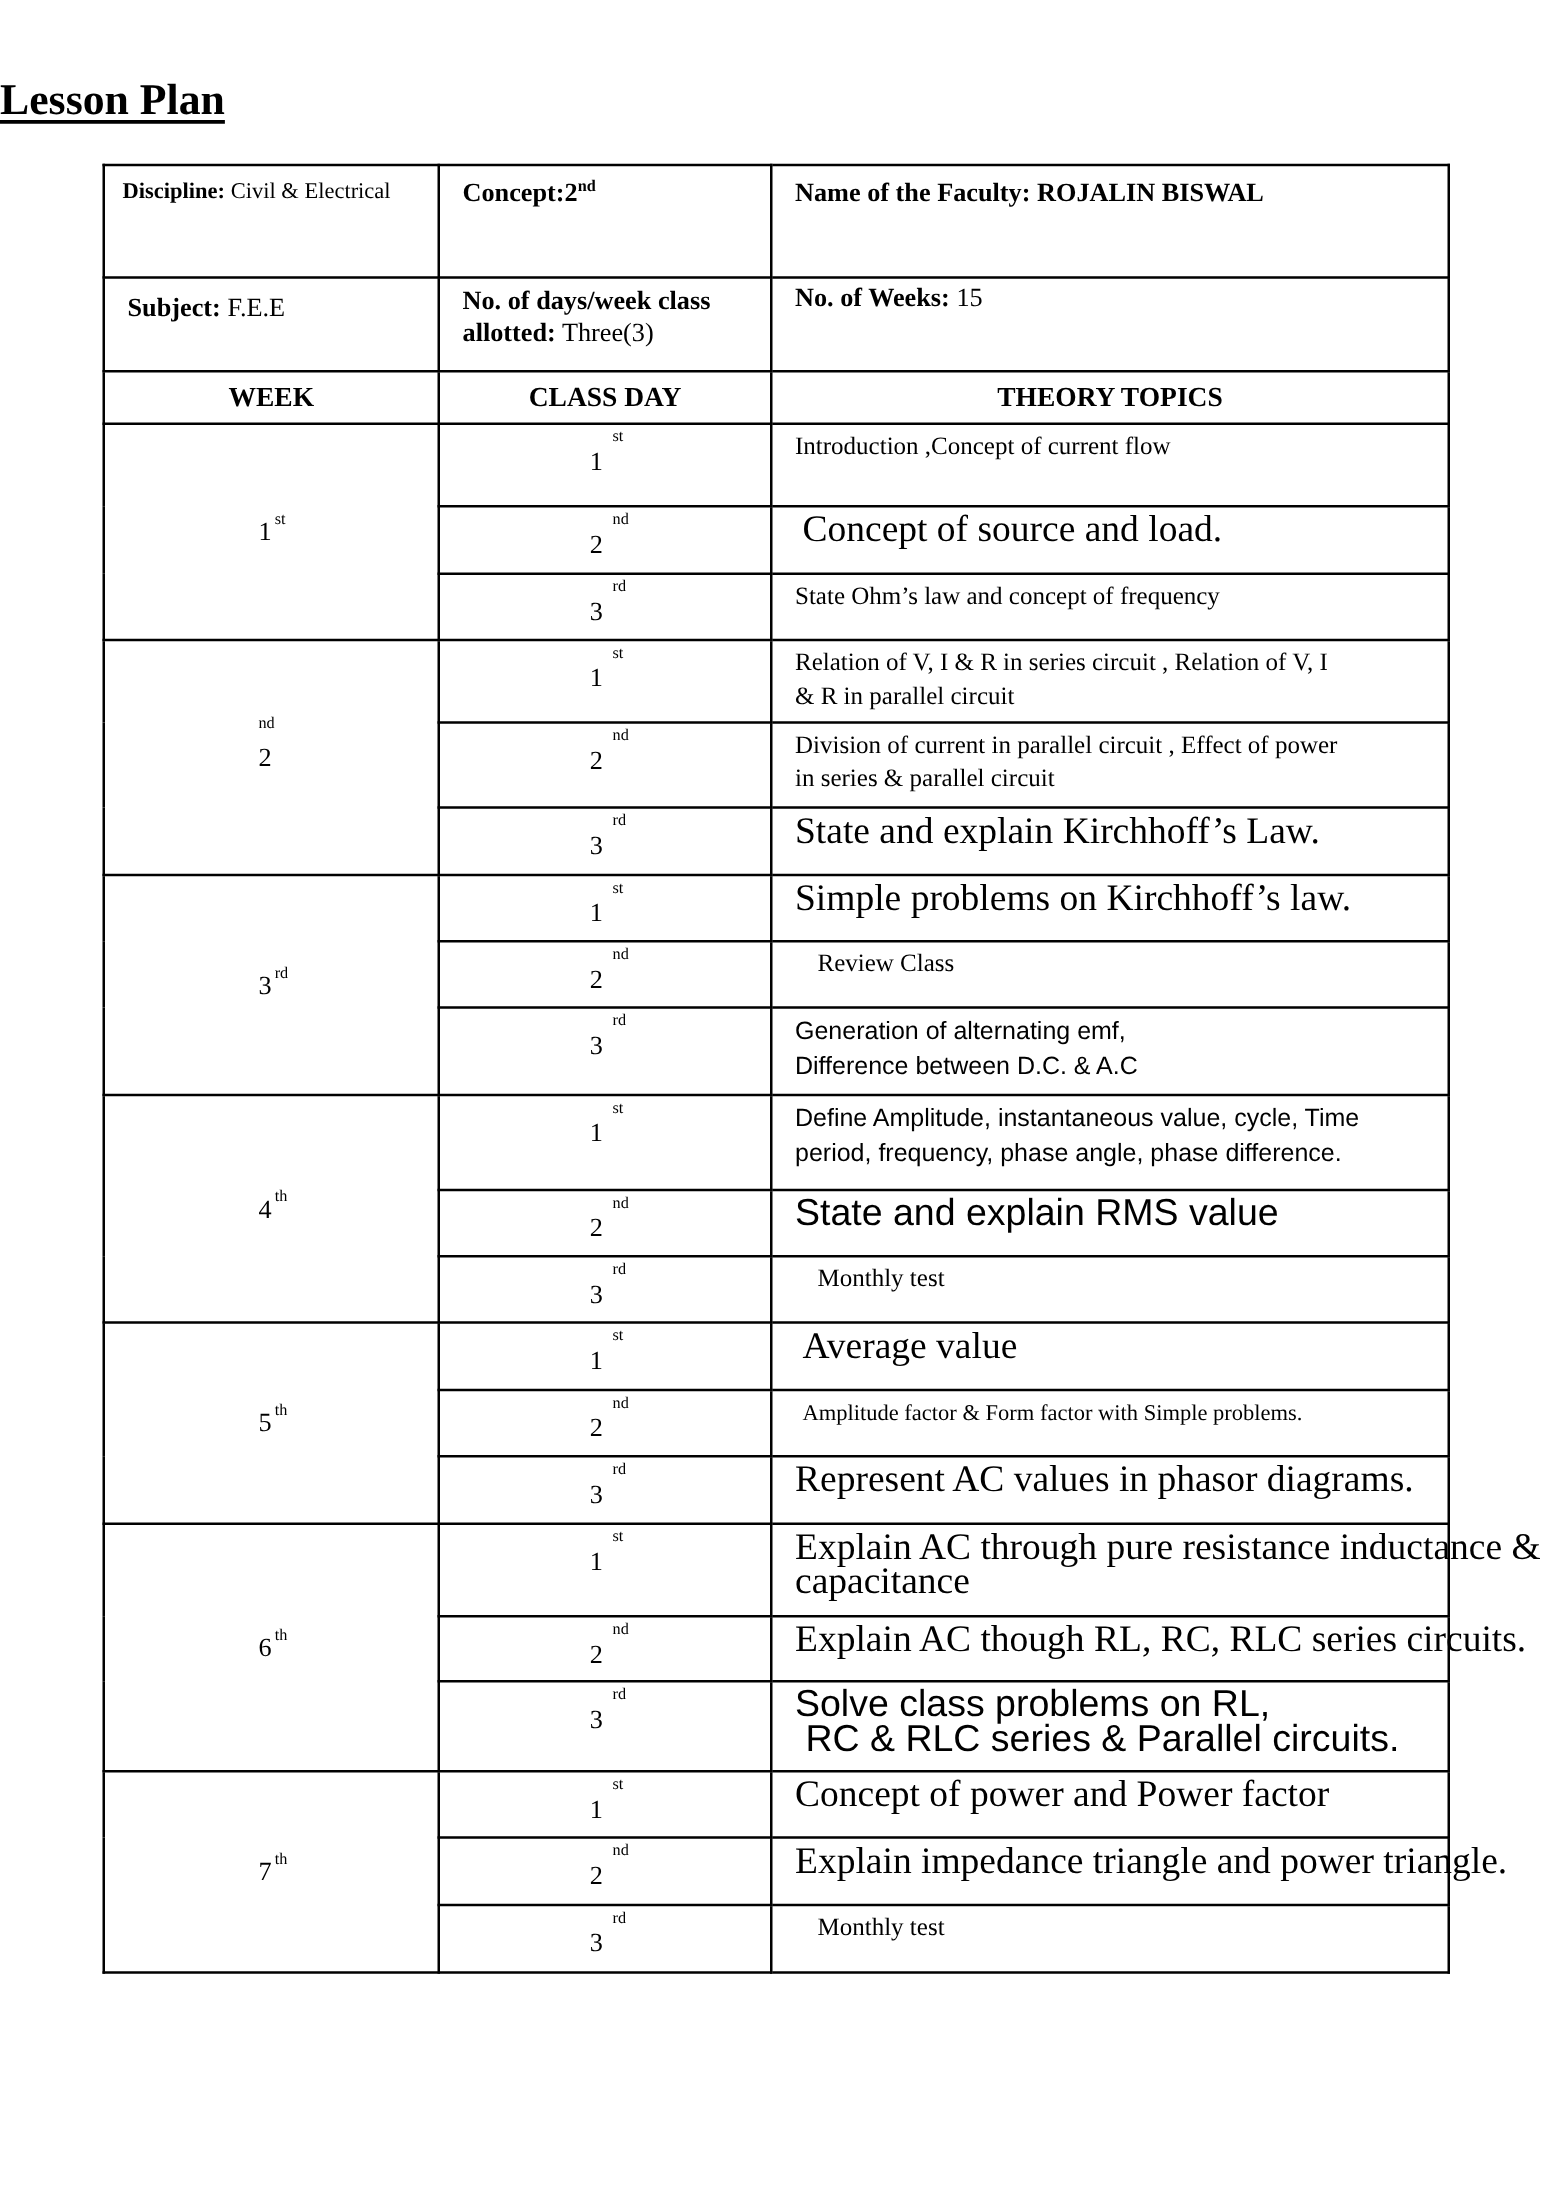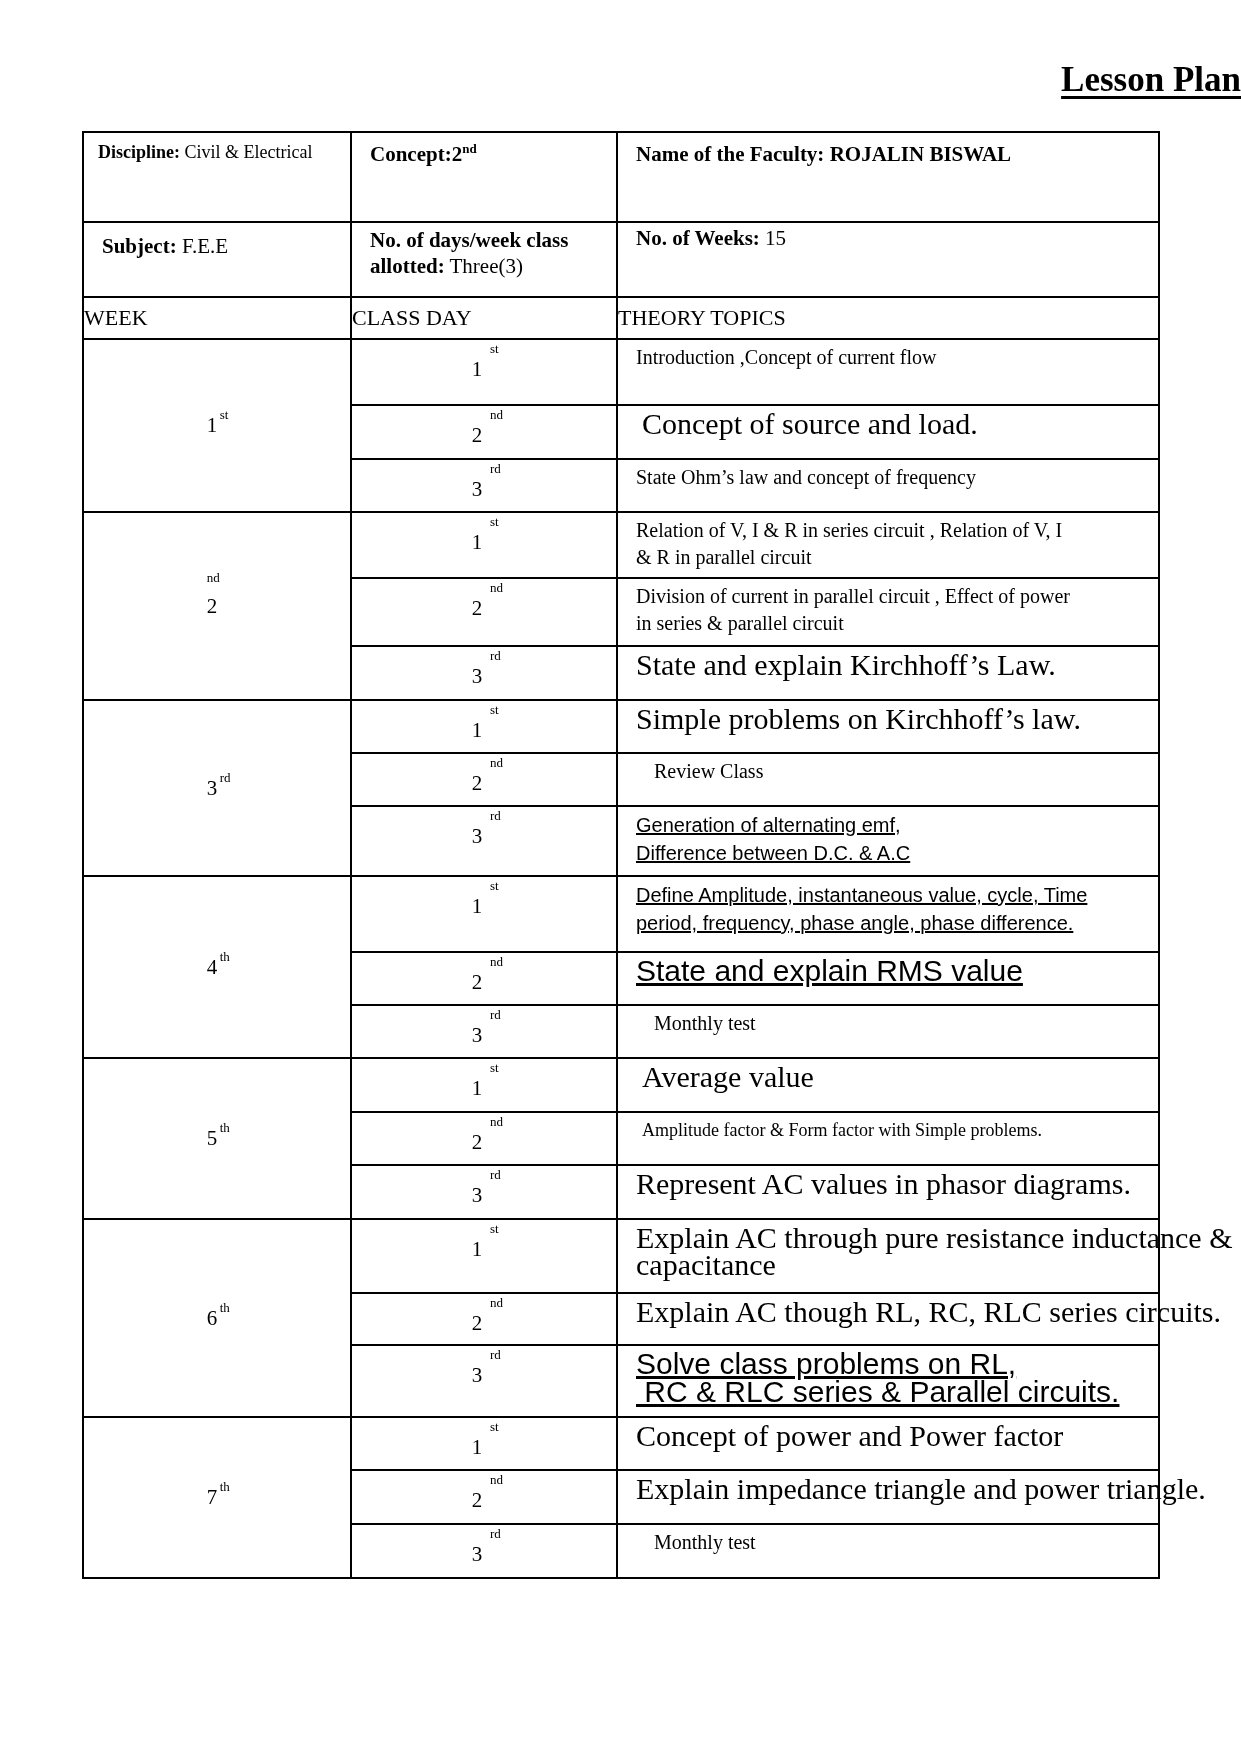--- a/index.html
+++ b/index.html
@@ -1,44 +1,44 @@
 <!DOCTYPE html>
 <html><head>
 <meta charset="utf-8">
 <style>
   html, body { margin: 0; padding: 0; background: #ffffff; }
   body { width: 1241px; height: 1755px; position: relative; overflow: hidden;
          font-family: "Liberation Serif", "DejaVu Serif", serif; color: #000; }
-  .title { position: absolute; top: 58px; left: 0; width: 1241px; text-align: right;
+  .title { position: absolute; top: 58px; left: 0; width: 1241px; text-align: left;
            font-weight: bold; font-size: 35px; line-height: 44px; }
   .title span { text-decoration: underline; text-decoration-thickness: 3px; text-underline-offset: 5px; }
 
   table.plan { position: absolute; left: 82px; top: 131px; width: 1076px;
                border-collapse: collapse; table-layout: fixed; }
   table.plan td { border: 2px solid #000; padding: 0; vertical-align: top; }
   col.c1 { width: 268px; } col.c2 { width: 266px; } col.c3 { width: 542px; }
 
   .info { font-size: 21px; line-height: 26px; padding: 8px 10px 0 18px; }
   .info.small { font-size: 18px; padding: 6px 8px 0 14px; }
   .info b { font-weight: bold; }
   .info sup { font-size: 13px; vertical-align: 8px; line-height: 0; }
 
-  .hdr { font-weight: normal; font-size: 22px; line-height: 38px; vertical-align: middle !important; }
+  .hdr { text-align: center; font-weight: bold; font-size: 22px; line-height: 38px; vertical-align: middle !important; }
 
   .week { vertical-align: middle !important; text-align: center; font-size: 21px; }
   .week .num { position: relative; display: inline-block; padding-right: 10px; }
   .week .num sup { position: absolute; font-size: 13px; top: -6px; left: 13px; }
   .week .num.high sup { top: -24px; left: 0px; }
 
   .day { text-align: center; font-size: 21px; position: relative; }
   .day .ord { position: absolute; top: 2px; left: 50%; margin-left: 6px; font-size: 13px; line-height: 14px; }
   .day .n { display: block; margin-top: 17px; line-height: 24px; padding-right: 14px; }
 
   .topic { font-size: 20px; line-height: 27px; padding: 4px 12px 0 18px; }
-  .topic.sans { font-family: "Liberation Sans", "DejaVu Sans", sans-serif; font-size: 20px; line-height: 28px; text-decoration: underline; }
+  .topic.sans { font-family: "Liberation Sans", "DejaVu Sans", sans-serif; font-size: 20px; line-height: 28px; }
   .topic.bold { font-weight: normal; padding-left: 36px; }
   .topic.indent { padding-left: 24px; }
   .topic.small { font-size: 18px; }
   .topic.large { font-size: 30px; }
   .topic .line { display: block; white-space: pre; }
 </style>
 </head>
 <body>
 
 <div class="title"><span>Lesson Plan</span></div>

